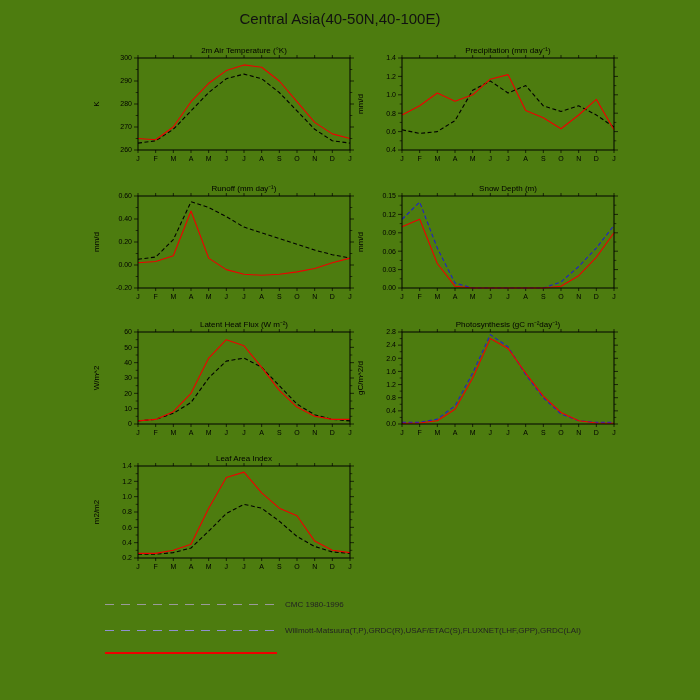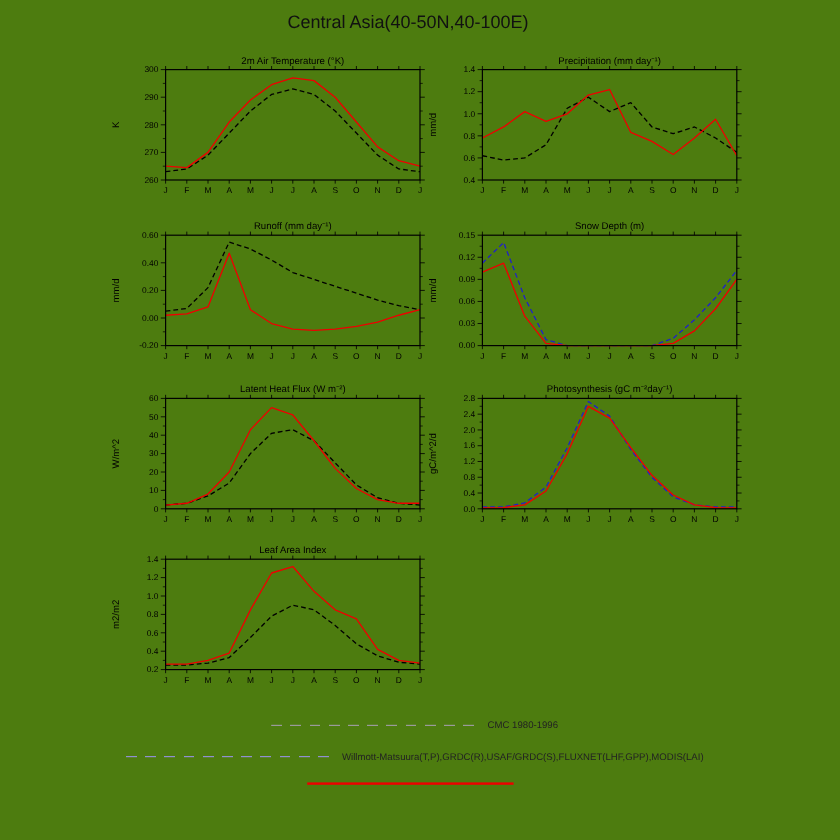--- a/index.html
+++ b/index.html
@@ -9,21 +9,21 @@
              font-size:15px;color:#111;}
   svg.chart{position:absolute;width:280px;height:132px;}
   .pos-0{left:88px;top:44px;}
   .pos-1{left:352px;top:44px;}
   .pos-2{left:88px;top:182px;}
   .pos-3{left:352px;top:182px;}
   .pos-4{left:88px;top:318px;}
   .pos-5{left:352px;top:318px;}
   .pos-6{left:88px;top:452px;}
   .legend{position:absolute;left:105px;top:600px;}
-  .legend-row{display:flex;align-items:center;margin-bottom:17px;justify-content:center;}
+  .legend-row{display:flex;align-items:center;margin-bottom:17px;}
   .legend-line{display:inline-block;width:172px;height:2px;margin-right:8px;flex:0 0 auto;}
   .legend-label{font-size:8px;color:#222;white-space:nowrap;}
 </style>
 </head>
 <body>
 
 <div id="page">
   <div class="fig-title">Central Asia(40-50N,40-100E)</div>
 
   <svg class="chart pos-0" viewBox="0 0 280 132">
@@ -555,19 +555,19 @@
       <rect x="50" y="14" width="212" height="92" fill="none" stroke="#000" stroke-width="1"></rect>
     </svg>
 
   <div class="legend">
     <div class="legend-row">
       <span class="legend-line" style="height: 1px; background: repeating-linear-gradient(to right, rgb(154, 154, 154) 0px, rgb(154, 154, 154) 9px, transparent 9px, transparent 16px);"></span>
       <span class="legend-label">CMC 1980-1996</span>
     </div>
     <div class="legend-row">
       <span class="legend-line" style="height: 1px; background: repeating-linear-gradient(to right, rgb(144, 144, 208) 0px, rgb(144, 144, 208) 9px, transparent 9px, transparent 16px);"></span>
-      <span class="legend-label">Willmott-Matsuura(T,P),GRDC(R),USAF/GRDC(S),FLUXNET(LHF,GPP),MODIS(LAI)</span>
+      <span class="legend-label">Willmott-Matsuura(T,P),GRDC(R),USAF/ETAC(S),FLUXNET(LHF,GPP),GRDC(LAI)</span>
     </div>
     <div class="legend-row">
       <span class="legend-line" style="height: 1.5px; background: rgb(238, 0, 0);"></span>
     </div>
   </div>
 </div>
 
 </body></html>

